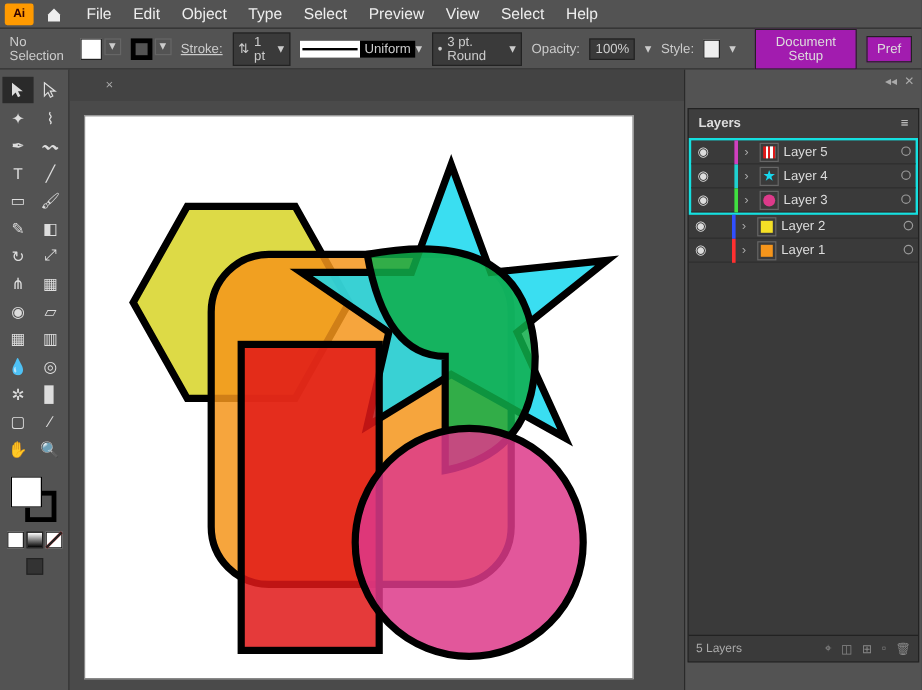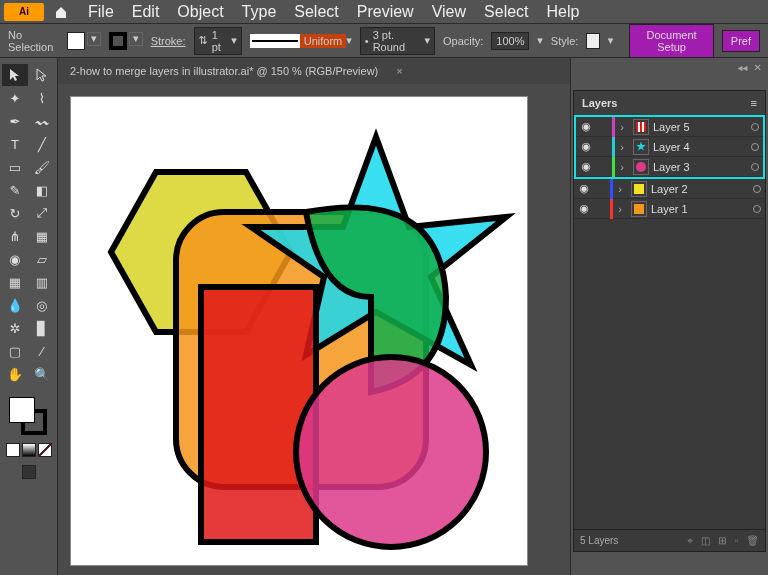--- a/index.html
+++ b/index.html
@@ -1,33 +1,33 @@
 <!DOCTYPE html>
 <html><head>
 <meta charset="utf-8">
 <style>
   * { box-sizing: border-box; margin: 0; padding: 0; font-family: "Segoe UI", Tahoma, sans-serif; }
   body { background: #4a4a4a; width: 768px; height: 575px; overflow: hidden; color: #ccc; font-size: 11px; }
   
   
   .menubar { height: 24px; background: #535353; display: flex; align-items: center; padding-left: 4px; gap: 2px; border-bottom: 1px solid #2a2a2a; }
-  .app-logo { width: 40px; height: 18px; background: #ff9a00; color: #330000; font-weight: bold; font-size: 10px; display: flex; align-items: center; justify-content: center; border-radius: 2px; margin-right: 6px; }
+  .app-logo { width: 24px; height: 18px; background: #ff9a00; color: #330000; font-weight: bold; font-size: 10px; display: flex; align-items: center; justify-content: center; border-radius: 2px; margin-right: 6px; }
   .home-ic { width: 18px; height: 18px; display:flex;align-items:center;justify-content:center;margin-right:8px;}
-  .menu-item { padding: 4px 8px; color: #eee; font-size: 16px; cursor: default; }
+  .menu-item { padding: 4px 8px; color: #eee; font-size: 13px; cursor: default; }
   
   
   .optbar { height: 34px; background: #535353; border-bottom: 1px solid #2a2a2a; display: flex; align-items: center; padding: 0 8px; gap: 8px; font-size: 11px; }
   .optlabel { color: #ccc; }
   .swatch-pair { display:flex; gap:2px; }
   .sw { width:18px; height:18px; border:1px solid #222; }
   .dd { width:14px;height:14px;border:1px solid #666;display:flex;align-items:center;justify-content:center;}
   .strokefield { display:flex;align-items:center;gap:4px;background:#3a3a3a;padding:1px 4px;border:1px solid #222;}
   .strokeline { width:50px;height:14px;background:#fff;display:flex;align-items:center;}
   .strokeline .ln{width:100%;height:2px;background:#000;margin:0 2px;}
-  .strokelab{background:#c2410c;padding:1px 4px;}
+  .strokelab{background:#000000;padding:1px 4px;}
   .opfield{background:#3a3a3a;padding:2px 4px;min-width:38px;border:1px solid #222;}
   .btn { background:#a21caf;border:1px solid #222;padding:4px 8px;color:#ddd;font-size:11px;}
   
   
   .main { display: flex; height: calc(575px - 24px - 34px); }
   
   
   .toolbox { width: 58px; background: #535353; border-right: 1px solid #2a2a2a; display:flex;flex-direction:column;padding-top:4px;}
   .tool-grid { display:grid; grid-template-columns: 26px 26px; gap:1px; padding:2px; }
   .tool { width:26px;height:22px;display:flex;align-items:center;justify-content:center;color:#ddd;font-size:13px;}
@@ -180,21 +180,20 @@
           </div>
       </div>
       <div class="minisw" style="margin-top:6px">
         <div style="background:#333"></div>
       </div>
     </div>
   </div>
 
   <div class="canvas-area">
     <div class="tabbar">
-      <span>2-how to merge layers in illustrator.ai* @ 150 % (RGB/Preview)</span>
       <span class="tabclose">×</span>
     </div>
     <div class="artboard-wrap">
       <div class="artboard">
         <svg width="458" height="470" style="position:absolute;top:0;left:0">
 
           <polygon points="85,75 175,75 220,155 175,235 85,235 40,155" fill="#d7d426" fill-opacity="0.85" stroke="#000" stroke-width="6"></polygon>
 
           <rect x="105" y="115" rx="48" ry="48" width="250" height="275" fill="#f5951b" fill-opacity="0.85" stroke="#000" stroke-width="6"></rect>
 

